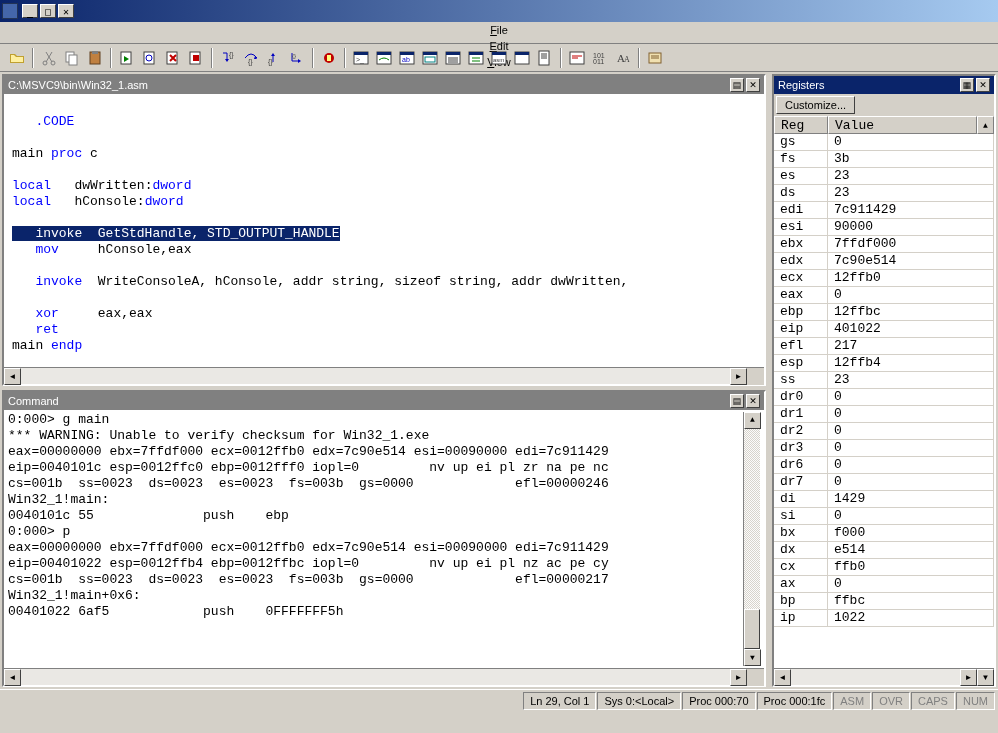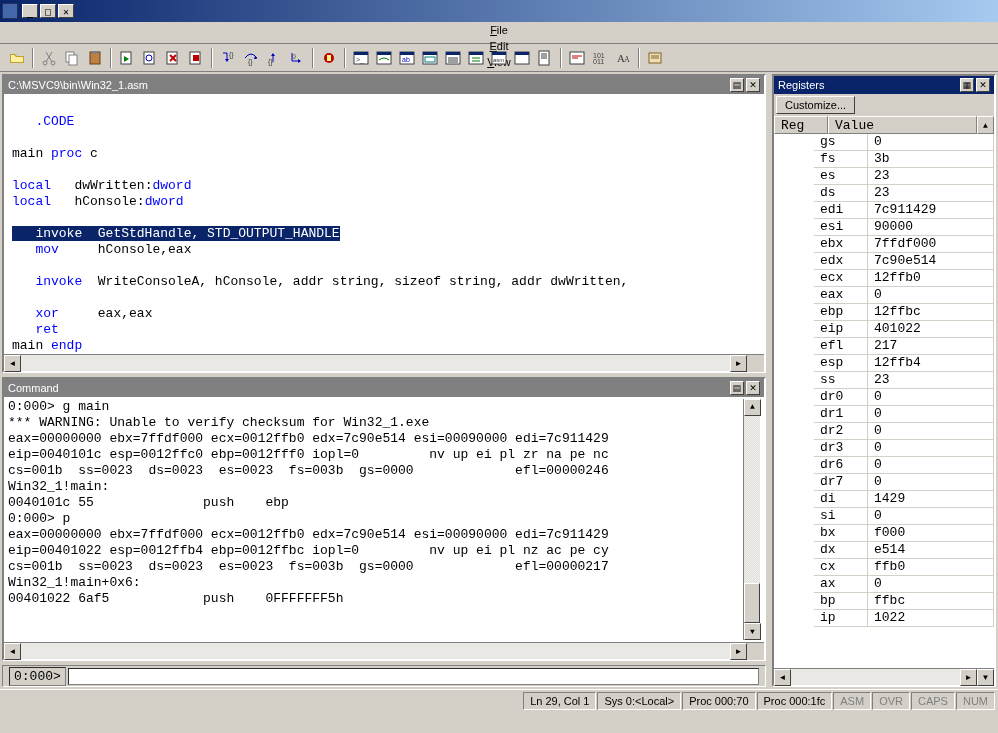--- a/index.html
+++ b/index.html
@@ -49,21 +49,21 @@
 .registers-panel { flex: 1; display: flex; flex-direction: column; border: 2px solid; border-color: #808080 #fff #fff #808080; margin: 2px; min-height: 0; }
 .customize-bar { height: 22px; background: #d4d0c8; padding: 2px; }
 .customize-btn { height: 18px; padding: 0 8px; background: #d4d0c8; border: 1px solid; border-color: #fff #404040 #404040 #fff; cursor: pointer; font-size: 11px; }
 .reg-table { flex: 1; background: white; overflow: hidden; display: flex; }
 .reg-table-inner { flex: 1; font-family: 'Courier New', monospace; font-size: 13px; }
 .reg-header { display: flex; background: #d4d0c8; height: 18px; }
 .reg-header-cell { border: 1px solid; border-color: #fff #808080 #808080 #fff; padding: 1px 6px; font-family: 'Courier New', monospace; font-size: 13px; }
 .reg-header-cell.c1 { width: 54px; }
 .reg-header-cell.c2 { flex: 1; }
 .reg-header-cell.c3 { width: 17px; display: flex; align-items: center; justify-content: center; font-size: 8px; }
-.reg-row { display: flex; height: 17px; padding-left: 40px; }
+.reg-row { display: flex; height: 17px; }
 .reg-cell { padding: 0 6px; border-right: 1px solid #d4d0c8; border-bottom: 1px solid #d4d0c8; }
 .reg-cell.c1 { width: 54px; }
 .reg-cell.c2 { flex: 1; }
 .reg-scrollbar-h { height: 17px; display: flex; border-top: 1px solid #808080; }
 
 .prompt-bar { height: 22px; background: #d4d0c8; display: flex; align-items: center; padding: 2px 6px; border: 1px solid; border-color: #808080 #fff #fff #808080; margin: 2px; }
 .prompt-label { font-family: 'Courier New', monospace; font-size: 13px; background: #d4d0c8; border: 1px inset #808080; padding: 1px 4px; }
 .prompt-input { flex: 1; font-family: 'Courier New', monospace; font-size: 13px; background: white; border: 1px inset #808080; padding: 1px 4px; margin-left: 2px; height: 17px; }
 
 .statusbar { height: 22px; background: #d4d0c8; display: flex; align-items: center; padding: 0 2px; border-top: 1px solid #fff; }
@@ -317,24 +317,20 @@
         </div>
       </div>
       <div class="source-scrollbar-h">
         <div class="sb-btn">◄</div>
         <div class="sb-track"></div>
         <div class="sb-btn">►</div>
         <div class="sb-gap"></div>
       </div>
     </div>
 
-    <div class="prompt-bar">
-      <span class="prompt-label">0:000&gt;</span>
-      <input class="prompt-input" type="text" style="">
-    </div>
   </div>
 
   <div class="right-col">
     <div class="registers-panel">
       <div class="panel-header panel-header-active">
         <span class="panel-header-text">Registers</span>
         <div class="panel-header-btn">▦</div>
         <div class="panel-header-btn">✕</div>
       </div>
       <div class="customize-bar">

